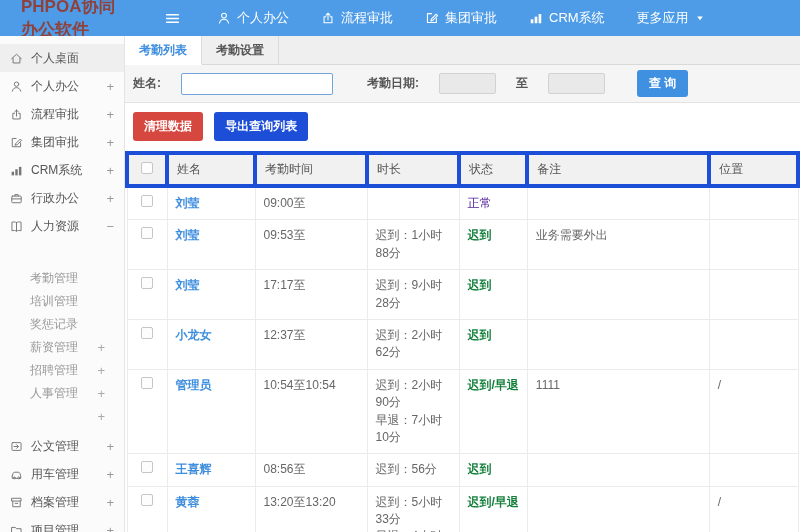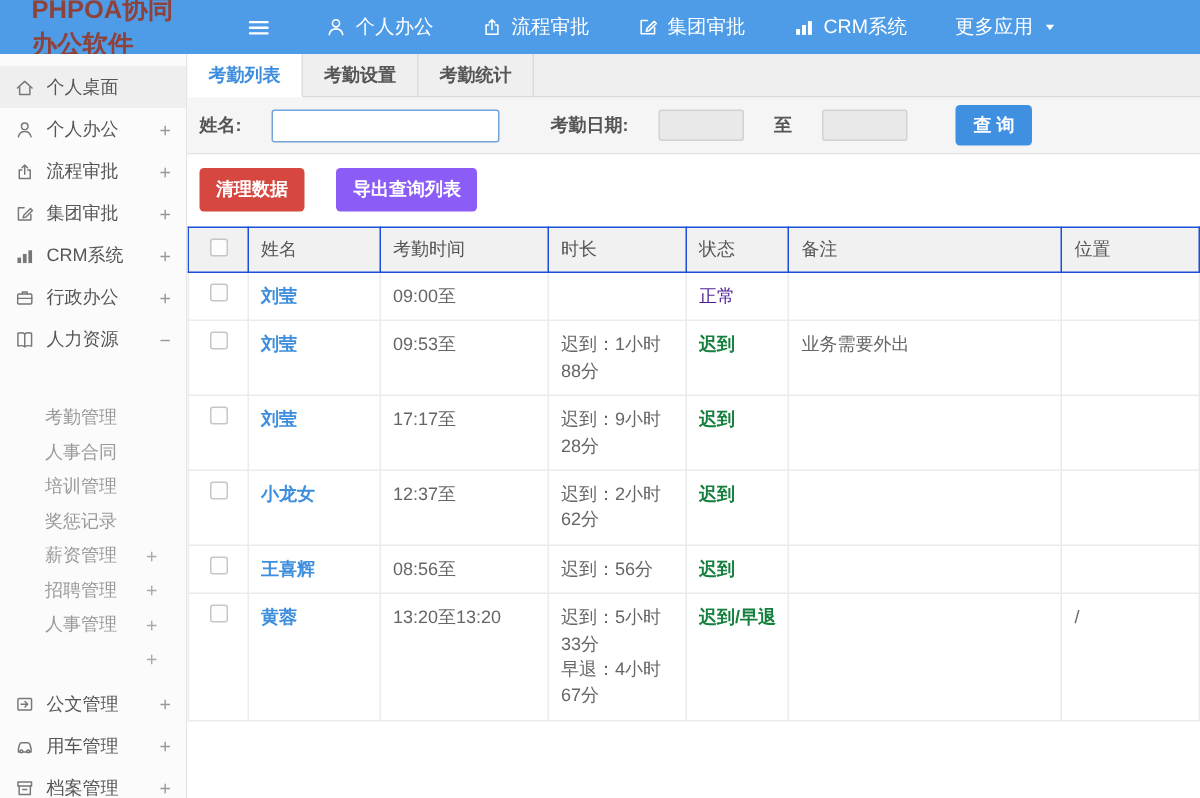--- a/index.html
+++ b/index.html
@@ -40,26 +40,26 @@
 
   .filter-bar { height:38px; flex:0 0 38px; background:#f5f5f5; border-bottom:1px solid #e3e3e3; display:flex; align-items:center; padding:0 8px; gap:20px; }
   .flabel { font-weight:bold; color:#555; }
   .date-label { margin-left:14px; }
   .name-input { width:152px; height:22px; border:1px solid #73a5da; border-radius:2px; background:#fff; padding:0 5px; font:inherit; }
   .date-input { width:57px; height:21px; border:1px solid #d2d2d2; background:#e9e9e9; border-radius:2px; }
   .search-btn { margin-left:12px; background:#4090e2; color:#fff; border:none; border-radius:3px; padding:5px 12px; font-weight:bold; font-size:12px; font-family:inherit; cursor:pointer; }
 
   .panel { flex:1; background:#fff; overflow:hidden; }
   .action-row { padding:9px 8px 10px; }
-  .btn { border:none; border-radius:3px; color:#fff; font-weight:bold; font-size:12px; padding:6px 11px; cursor:pointer; margin-right:18px; font-family:inherit; }
+  .btn { border:none; border-radius:3px; color:#fff; font-weight:bold; font-size:12px; padding:6px 11px; cursor:pointer; margin-right:8px; font-family:inherit; }
   .btn.danger { background:#d6473f; }
-  .btn.export { background:#8b5cf6; }
+  .btn.export { background:#1d4ed8; }
 
   table.grid { width:100%; border-collapse:collapse; font-size:12px; color:#666; }
-  .grid th { background:#f1f1f1; border:1px solid #1d4ed8; padding:5px 8px; text-align:left; font-weight:normal; color:#555; }
+  .grid th { background:#f1f1f1; border:4px solid #1d4ed8; padding:5px 8px; text-align:left; font-weight:normal; color:#555; }
   .grid td { border:1px solid #ebebeb; padding:7px 8px; vertical-align:top; line-height:1.45; }
   .grid .cb-cell { text-align:center; padding:7px 4px; width:40px; }
   .checkbox { display:inline-block; width:12px; height:12px; border:1px solid #c6c6c6; background:#fdfdfd; border-radius:2px; cursor:pointer; }
   a.emp { color:#3e8ede; font-weight:bold; text-decoration:none; cursor:pointer; }
   .status { font-weight:bold; }
   .status.normal { font-weight:normal; color:#4c1d95; }
   .status.late, .status.late-early { color:#15803d; }
   td.nowrap { white-space:nowrap; }
 </style>
 </head>
@@ -192,23 +192,20 @@
             </svg>
           </span>
           <span>人力资源</span>
           <span class="expand">−</span>
         </div>
         <div class="sub-list">
           <div class="sub-item">
             <span>考勤管理</span>
           </div>
           <div class="sub-item">
-            <span>人事合同</span>
-          </div>
-          <div class="sub-item">
             <span>培训管理</span>
           </div>
           <div class="sub-item">
             <span>奖惩记录</span>
           </div>
           <div class="sub-item">
             <span>薪资管理</span>
             <span class="expand">+</span>
           </div>
           <div class="sub-item">
@@ -263,21 +260,20 @@
           </span>
           <span>项目管理</span>
           <span class="expand">+</span>
         </div>
       </aside>
 
     <section class="content">
       <div class="tabs" id="tabs">
           <div class="tab active">考勤列表</div>
           <div class="tab">考勤设置</div>
-          <div class="tab">考勤统计</div>
         </div>
 
       <div class="filter-bar">
         <label class="flabel">姓名:</label>
         <input class="name-input" type="text" style="">
         <label class="flabel date-label">考勤日期:</label>
         <input class="date-input" type="text" style="">
         <span class="flabel">至</span>
         <input class="date-input" type="text" style="">
         <button class="search-btn">查 询</button>
@@ -347,20 +343,32 @@
                 <td class="nowrap">12:37至</td>
                 <td>
                   <div>迟到：2小时62分</div>
                 </td>
                 <td class="nowrap"><span class="status late">迟到</span></td>
                 <td></td>
                 <td></td>
               </tr>
               <tr>
                 <td class="cb-cell"><span class="checkbox"></span></td>
+                <td class="nowrap"><a class="emp">管理员</a></td>
+                <td class="nowrap">10:54至10:54</td>
+                <td>
+                  <div>迟到：2小时90分</div>
+                  <div>早退：7小时10分</div>
+                </td>
+                <td class="nowrap"><span class="status late-early">迟到/早退</span></td>
+                <td>1111</td>
+                <td>/</td>
+              </tr>
+              <tr>
+                <td class="cb-cell"><span class="checkbox"></span></td>
                 <td class="nowrap"><a class="emp">王喜辉</a></td>
                 <td class="nowrap">08:56至</td>
                 <td>
                   <div>迟到：56分</div>
                 </td>
                 <td class="nowrap"><span class="status late">迟到</span></td>
                 <td></td>
                 <td></td>
               </tr>
               <tr>

